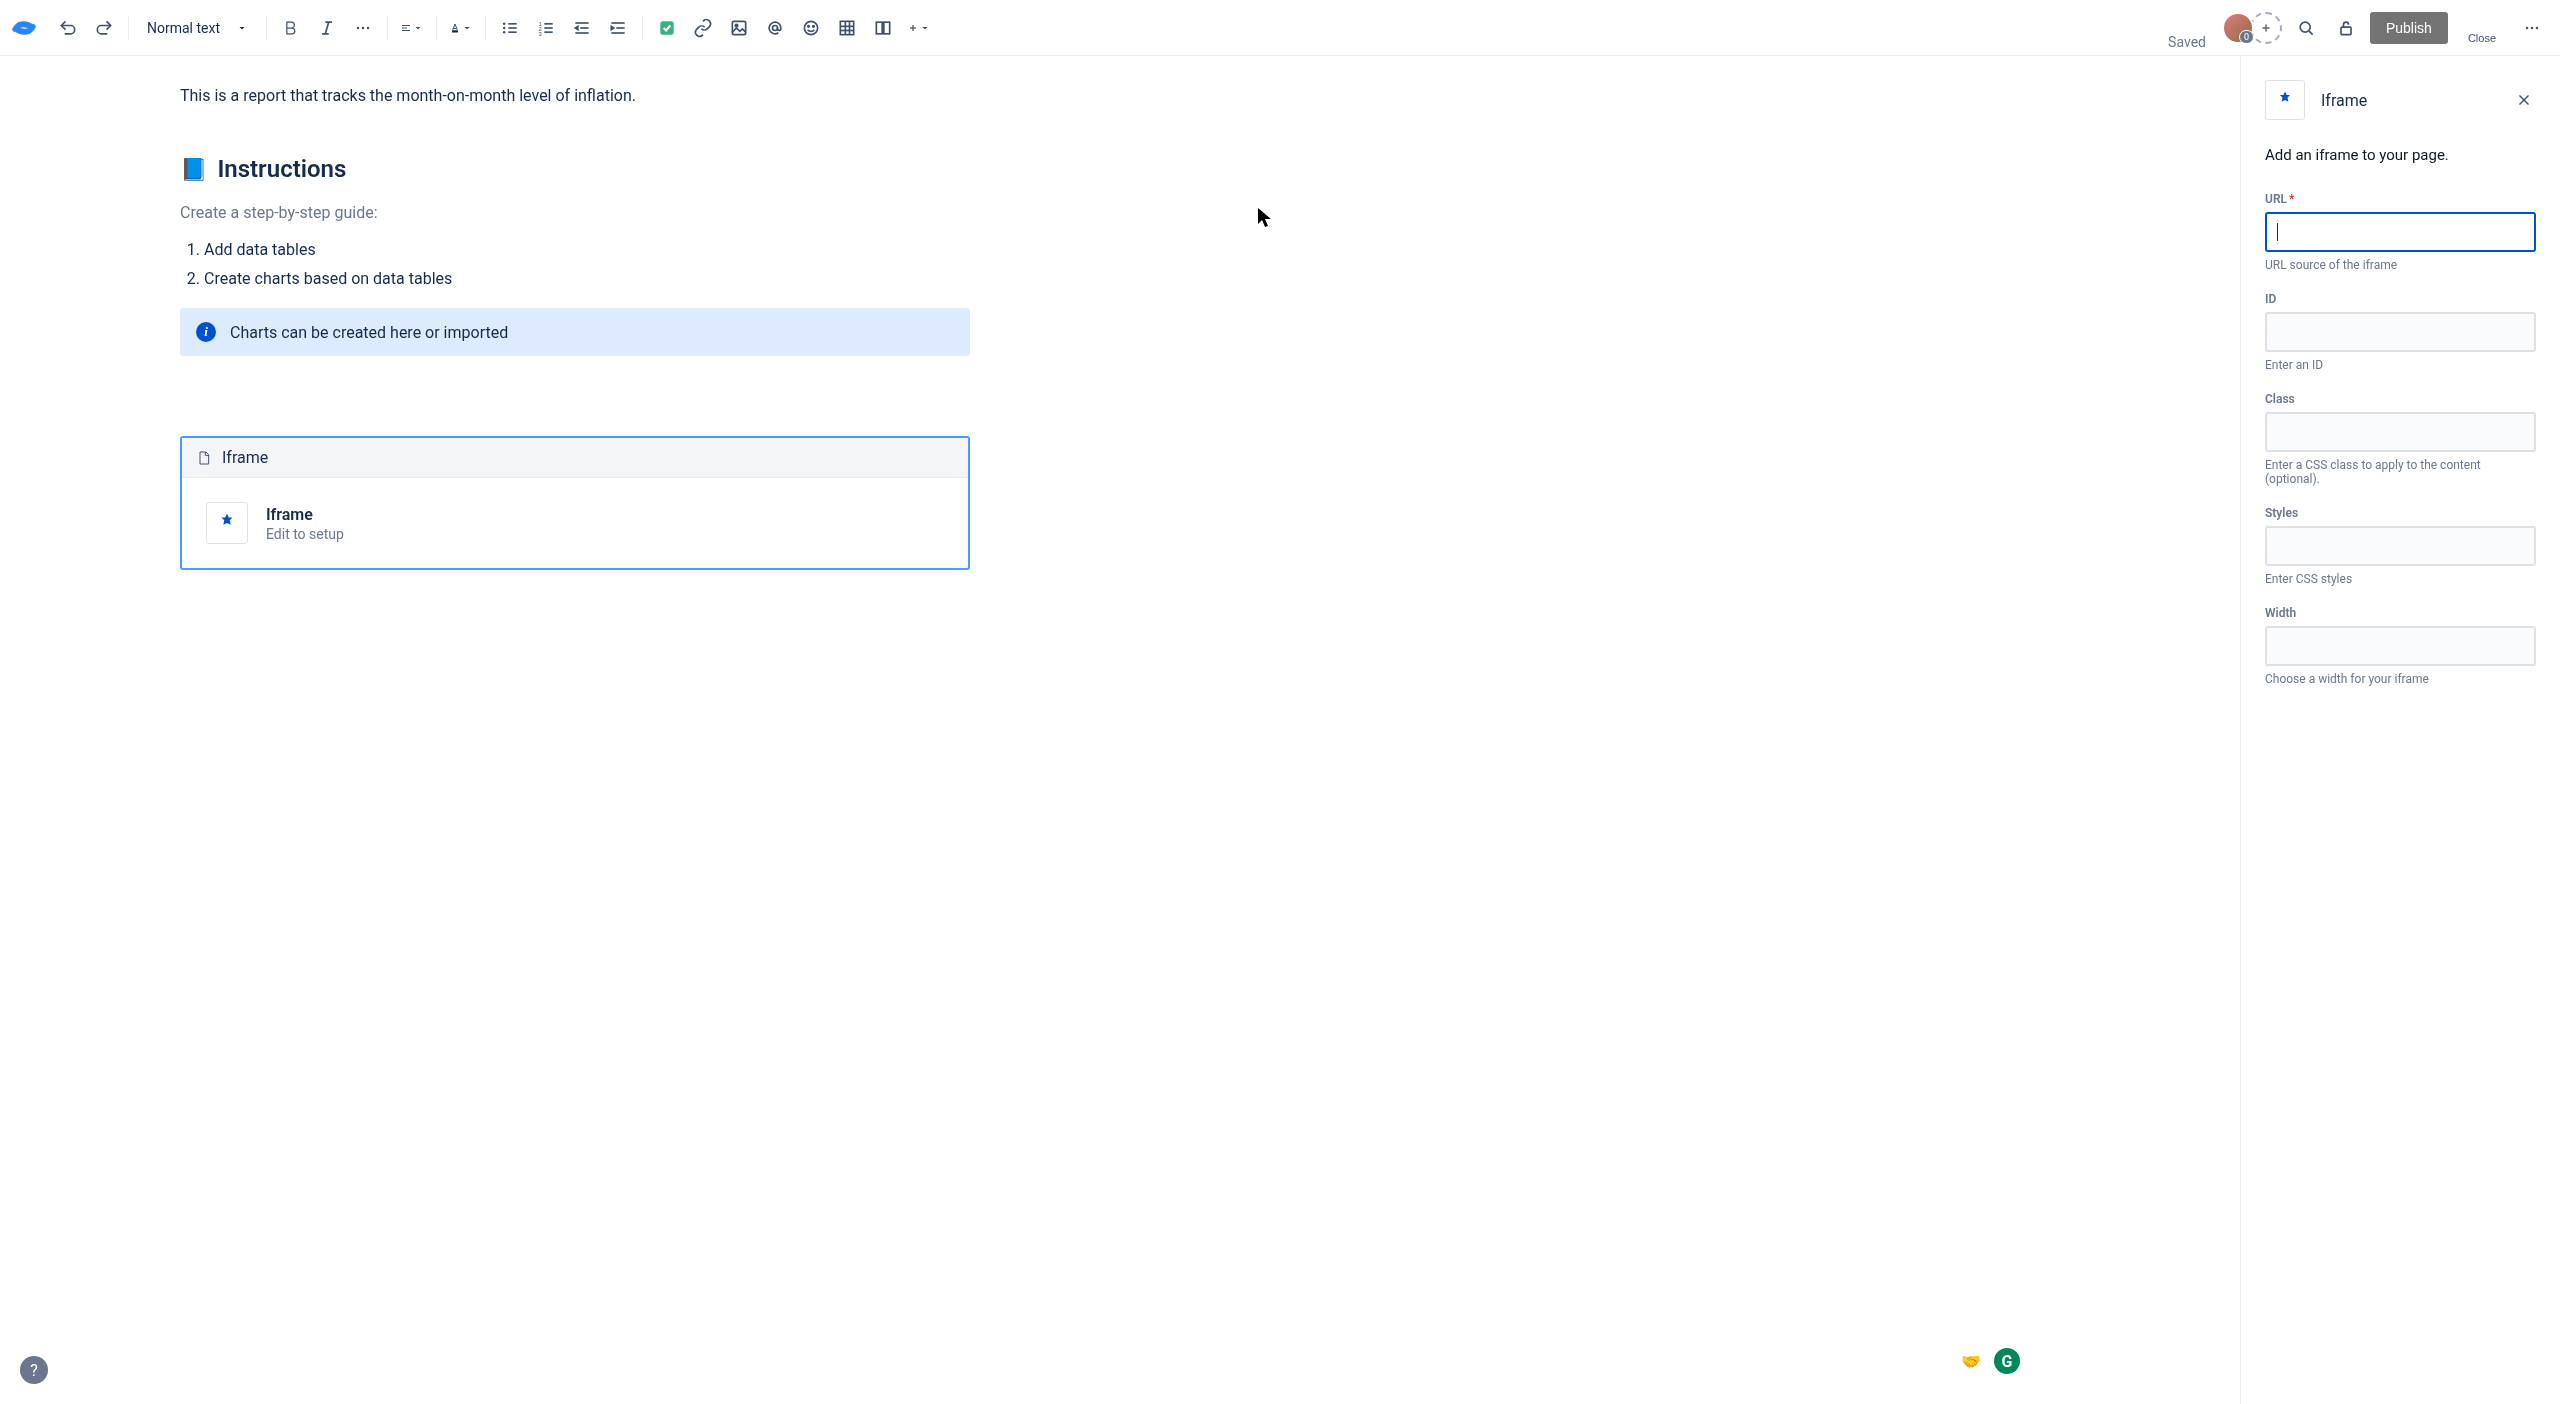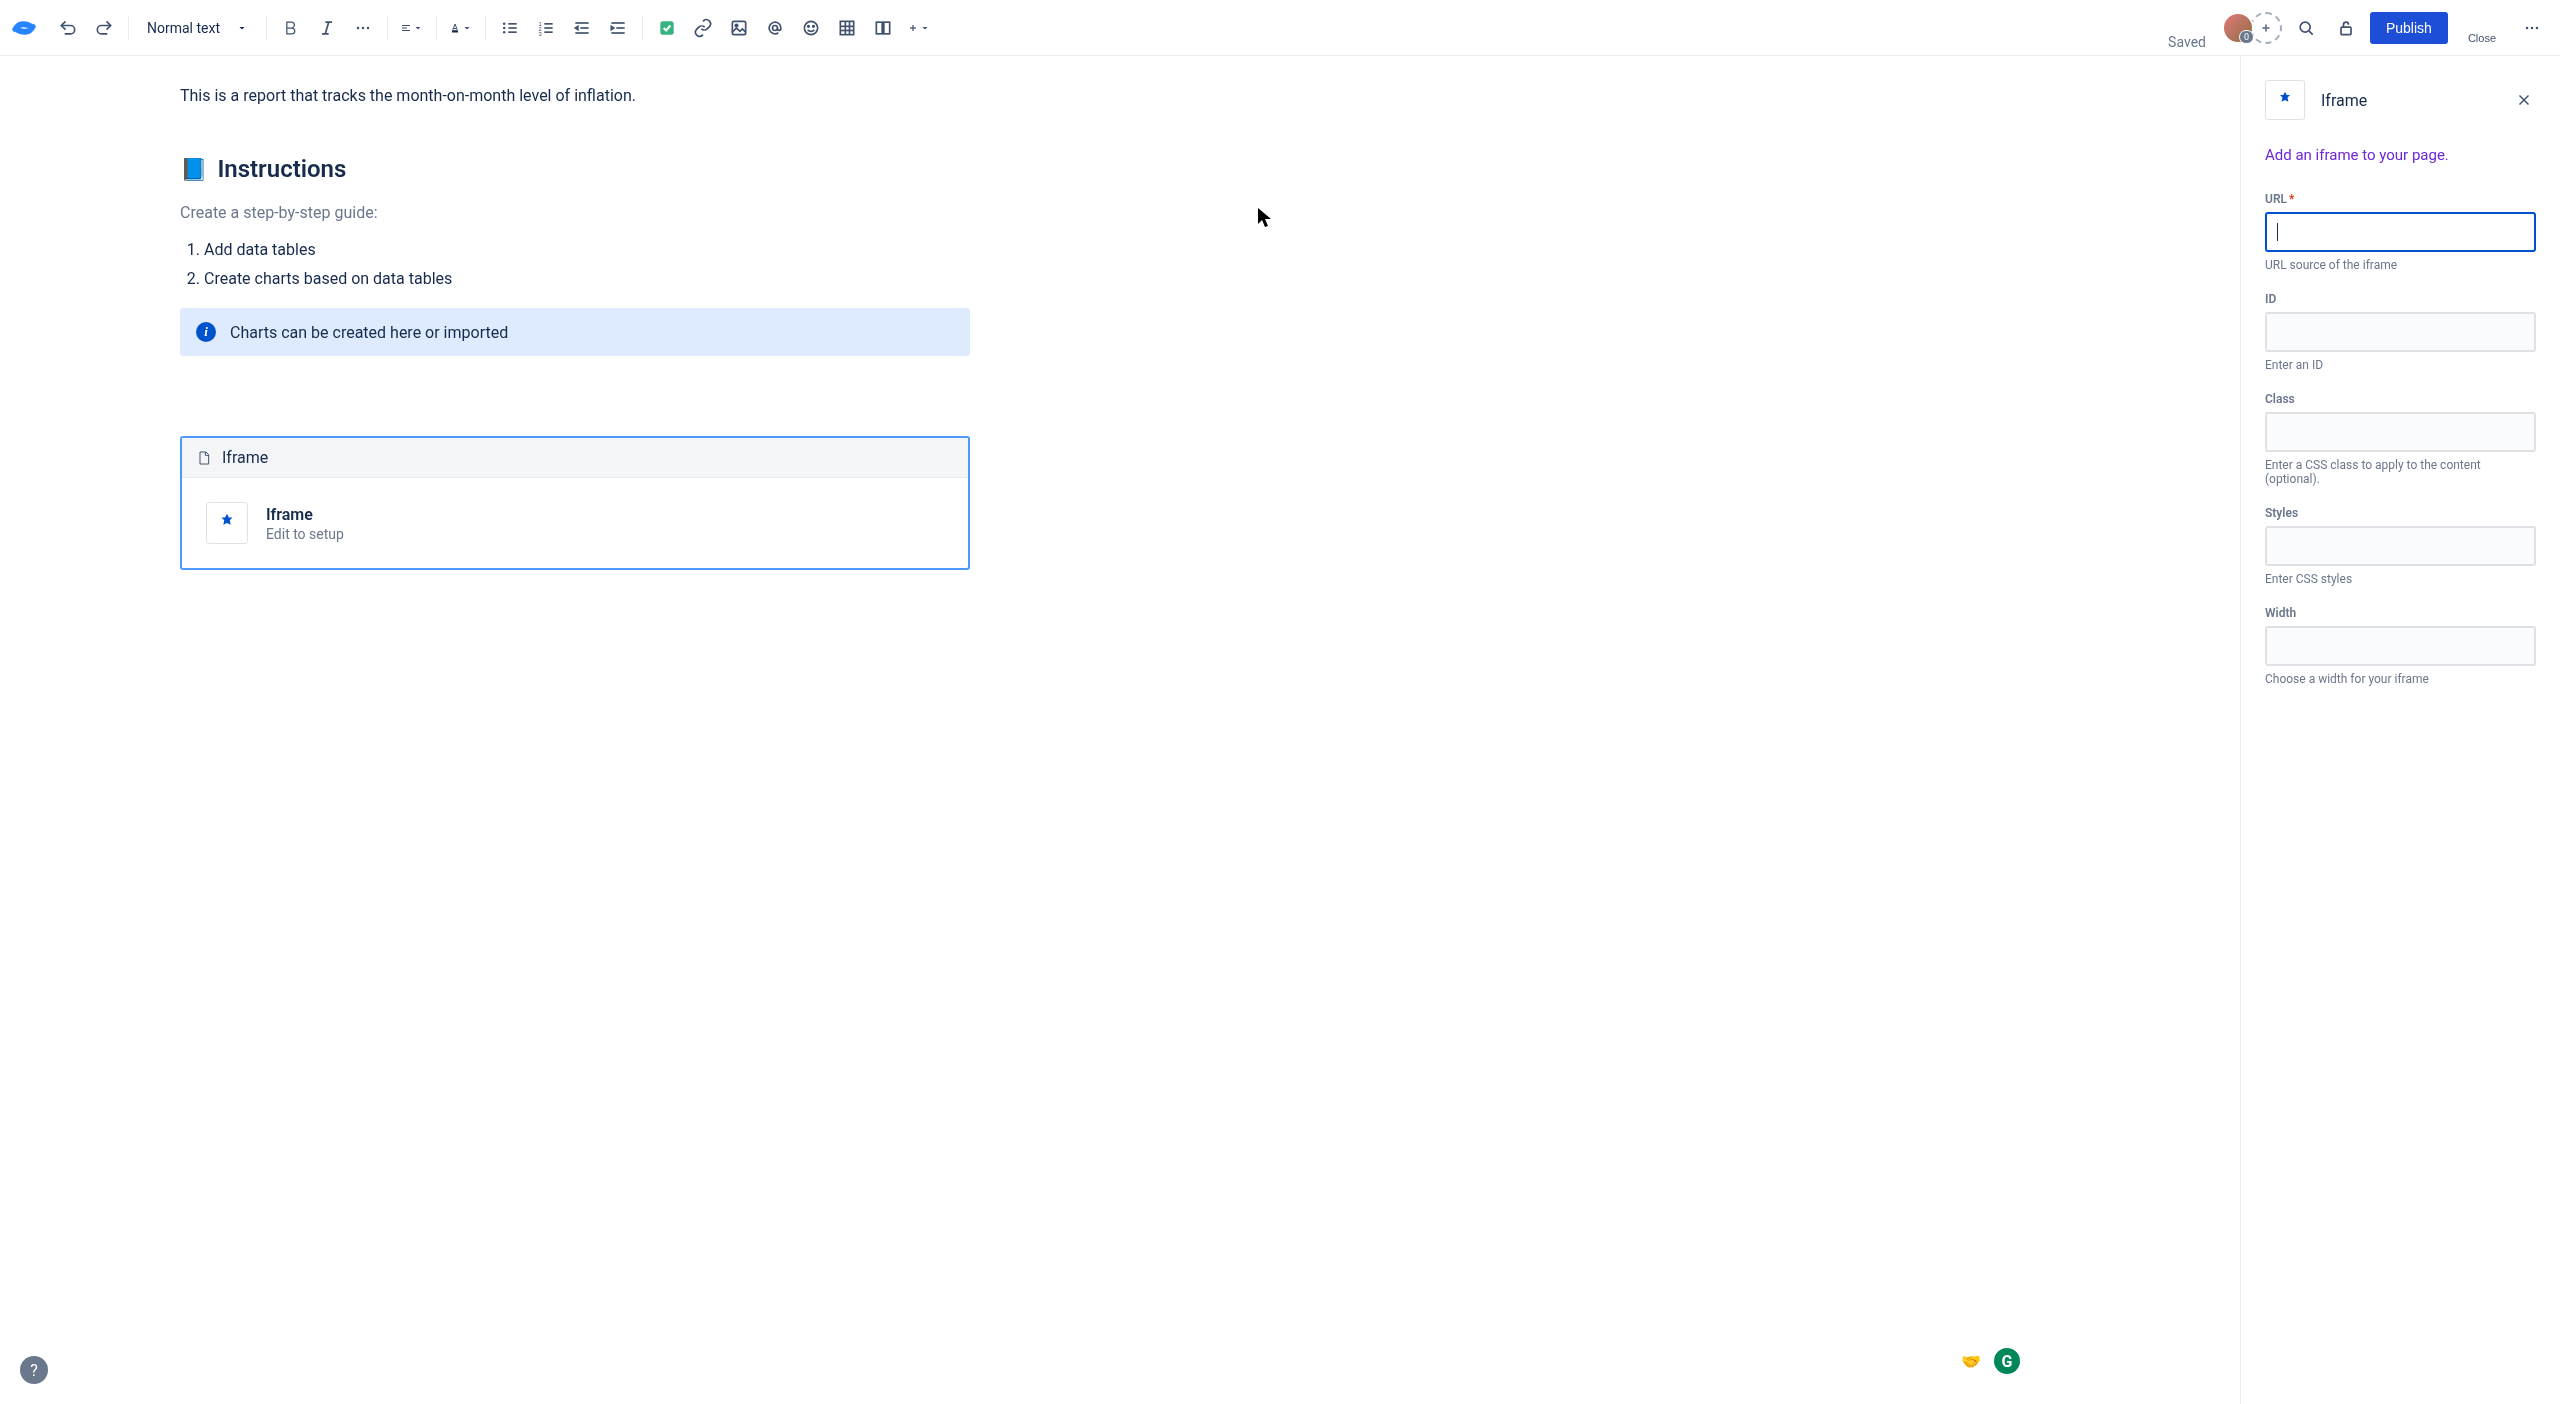--- a/index.html
+++ b/index.html
@@ -20,21 +20,21 @@
     
     .tb-btn-chev { display: flex; align-items: center; padding: 0 4px; }
     
     .saved-label { color: #6B778C; font-size: 14px; margin-right: 8px; margin-top: 28px; }
     
     .avatar-group { display: flex; align-items: center; }
     .avatar { width: 32px; height: 32px; border-radius: 50%; background: linear-gradient(135deg, #e47878, #8b6f47); border: 2px solid #fff; position: relative; }
     .avatar-badge { position: absolute; bottom: -2px; right: -2px; background: #6B778C; color: #fff; font-size: 9px; border-radius: 8px; padding: 1px 4px; border: 1px solid #fff; }
     .add-avatar { width: 32px; height: 32px; border-radius: 50%; border: 2px dashed #A5ADBA; display: flex; align-items: center; justify-content: center; color: #6B778C; margin-left: -4px; cursor: pointer; }
     
-    .btn-primary { background: #1d4ed8; color: #fff; border: none; padding: 0 16px; height: 32px; border-radius: 3px; font-size: 14px; font-weight: 500; cursor: pointer; }
+    .btn-primary { background: #737373; color: #fff; border: none; padding: 0 16px; height: 32px; border-radius: 3px; font-size: 14px; font-weight: 500; cursor: pointer; }
     .btn-subtle { background: transparent; color: #42526E; border: none; padding: 0 12px; height: 32px; border-radius: 3px; font-size: 11px; font-weight: 500; cursor: pointer; margin-top: 20px; }
     
     .main-area { display: flex; height: calc(100vh - 56px); gap: 40px; }
     .content { flex: 1; padding: 30px 0; overflow-y: auto; }
     .content-inner { max-width: 800px; margin: 0 0 0 180px; }
     
     .intro-text { font-size: 16px; color: #172B4D; margin-bottom: 50px; }
     
     .instructions-heading { display: flex; align-items: center; gap: 10px; font-size: 24px; font-weight: 600; margin-bottom: 20px; }
     .instructions-icon { font-size: 22px; }
@@ -61,21 +61,21 @@
     
     .help-btn { position: fixed; bottom: 20px; left: 20px; width: 28px; height: 28px; border-radius: 50%; background: #6B778C; color: #fff; display: flex; align-items: center; justify-content: center; font-size: 16px; cursor: pointer; }
     
     .side-panel { width: 320px; border-left: 1px solid #ebecf0; padding: 24px; overflow-y: auto; }
     .panel-header { display: flex; align-items: center; justify-content: space-between; margin-bottom: 26px; }
     .panel-title-group { display: flex; align-items: center; gap: 16px; }
     .panel-icon-box { width: 40px; height: 40px; border: 1px solid #dfe1e6; border-radius: 3px; display: flex; align-items: center; justify-content: center; }
     .panel-title { font-size: 16px; color: #172B4D; }
     .panel-close { width: 24px; height: 24px; cursor: pointer; color: #42526E; display: flex; align-items: center; justify-content: center; }
     
-    .panel-desc { font-size: 15px; color: #6d28d9; margin-bottom: 28px; }
+    .panel-desc { font-size: 15px; color: #0f172a; margin-bottom: 28px; }
     
     .form-group { margin-bottom: 20px; }
     .form-label { font-size: 12px; font-weight: 600; color: #6B778C; margin-bottom: 6px; display: block; }
     .form-label .req { color: #DE350B; margin-left: 2px; }
     .form-input { width: 100%; height: 40px; border: 2px solid #dfe1e6; border-radius: 3px; padding: 0 10px; font-size: 14px; background: #FAFBFC; }
     .form-input.focused { border-color: #0052CC; background: #fff; }
     .form-help { font-size: 12px; color: #6B778C; margin-top: 6px; }
     
     .cursor-ptr { position: fixed; top: 208px; left: 1258px; font-size: 16px; pointer-events: none; z-index: 1000; }
     

